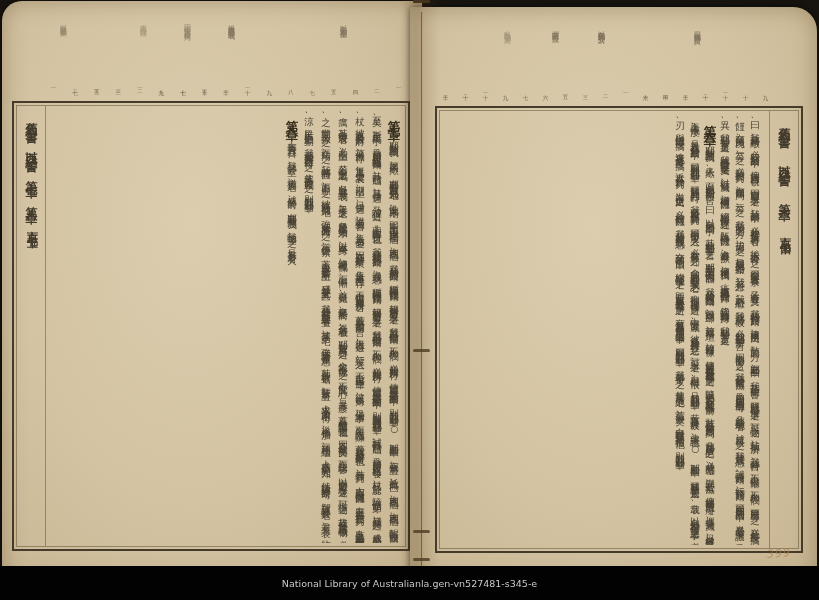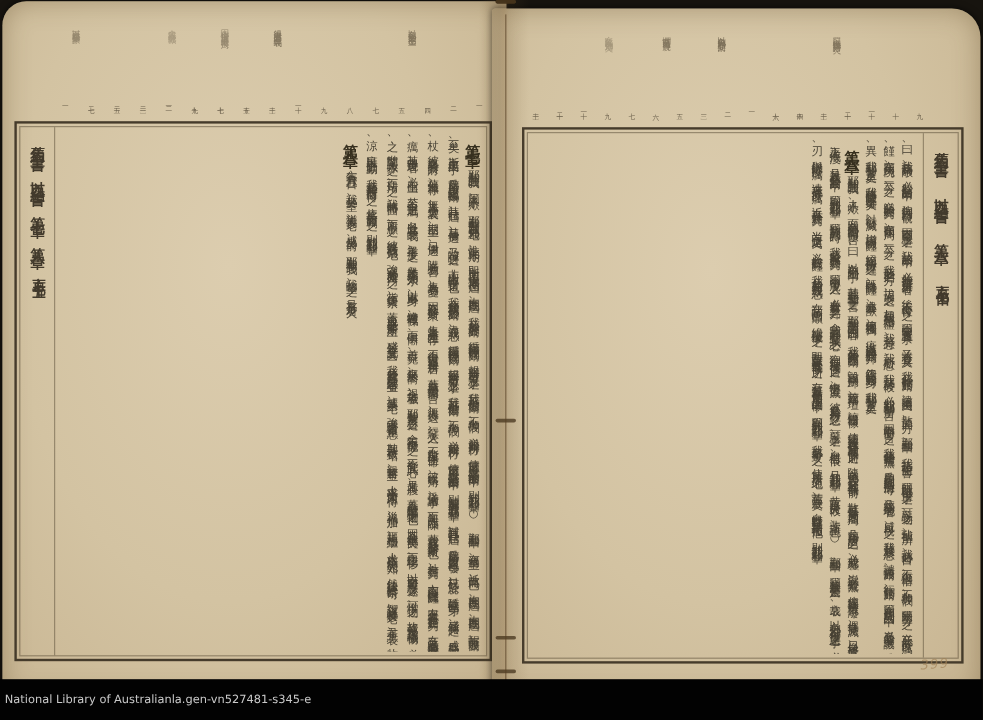--- a/index.html
+++ b/index.html
@@ -108,21 +108,21 @@
   
   .handwritten{
     position:absolute;right:26px;bottom:22px;
     font-size:11px;color:#a08055;opacity:.65;
     transform:rotate(-4deg);font-style:italic;letter-spacing:1px;
   }
   
   .bottom-bar{
     position:absolute;left:0;right:0;bottom:0;height:34px;
     background:#020202;color:#c9c9c9;
-    display:flex;justify-content:flex-start;align-items:center;
+    display:flex;justify-content:center;align-items:center;
     font-size:9.5px;padding:12px 4px;box-sizing:border-box;
   }
 </style>
 </head>
 <body>
 
 <div class="page page-left">
   <div class="margin-notes">
       <span class="margin-note">以色列之末期已至</span>
       <span class="margin-note">得脫者必因已罪哀鳴</span>

